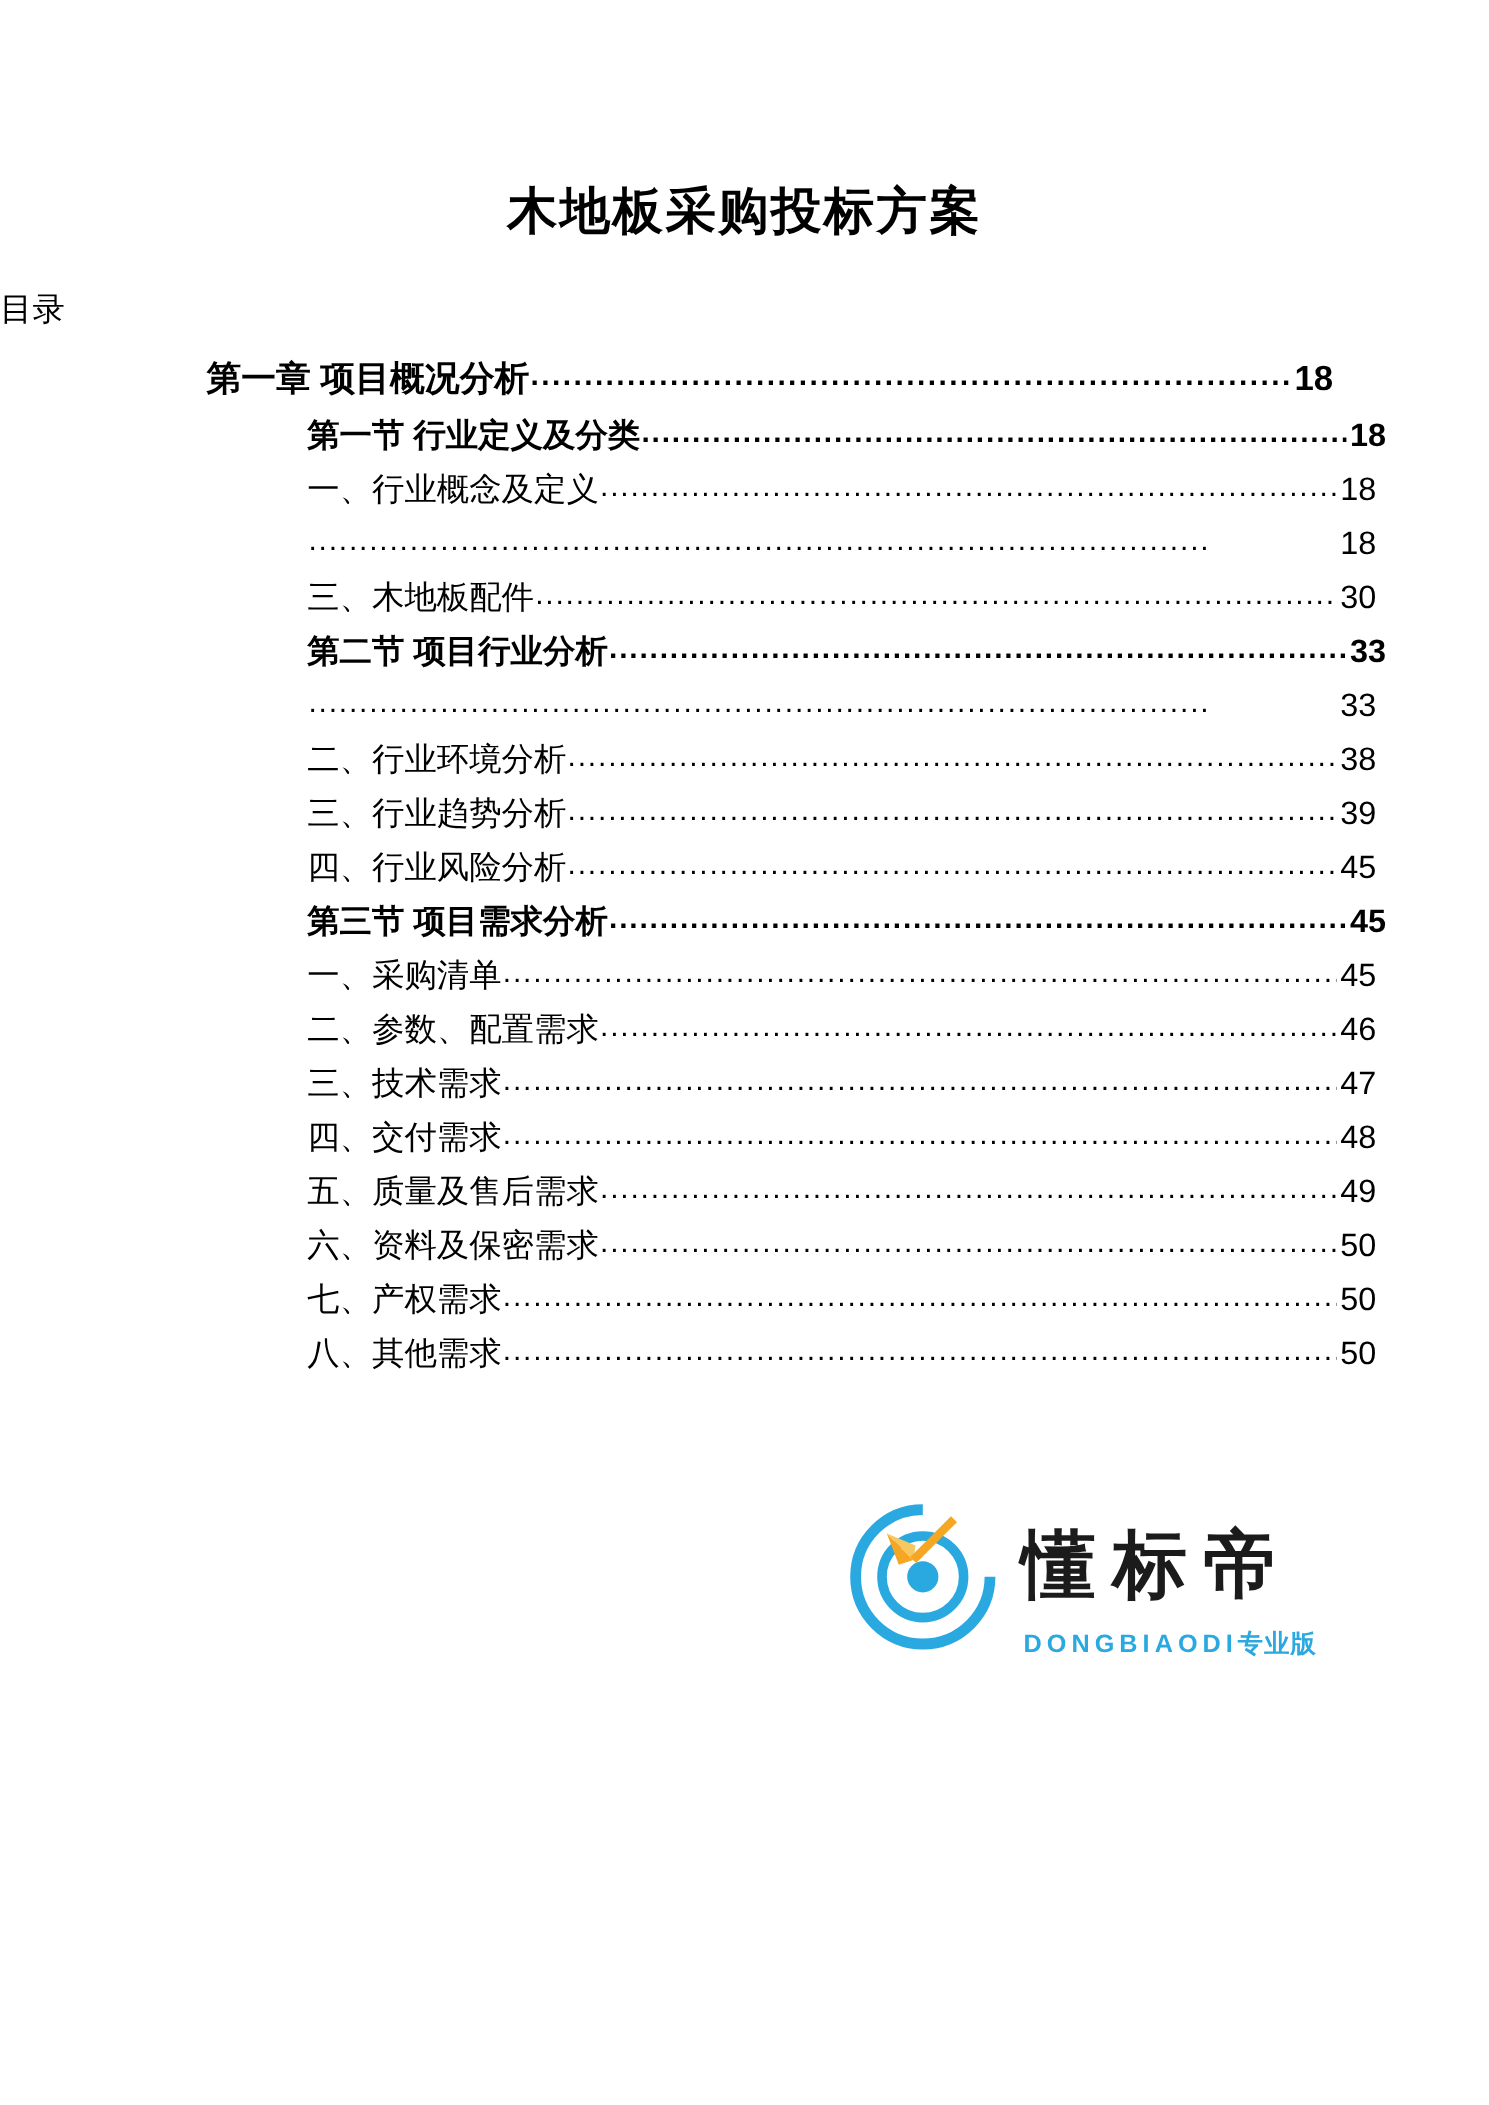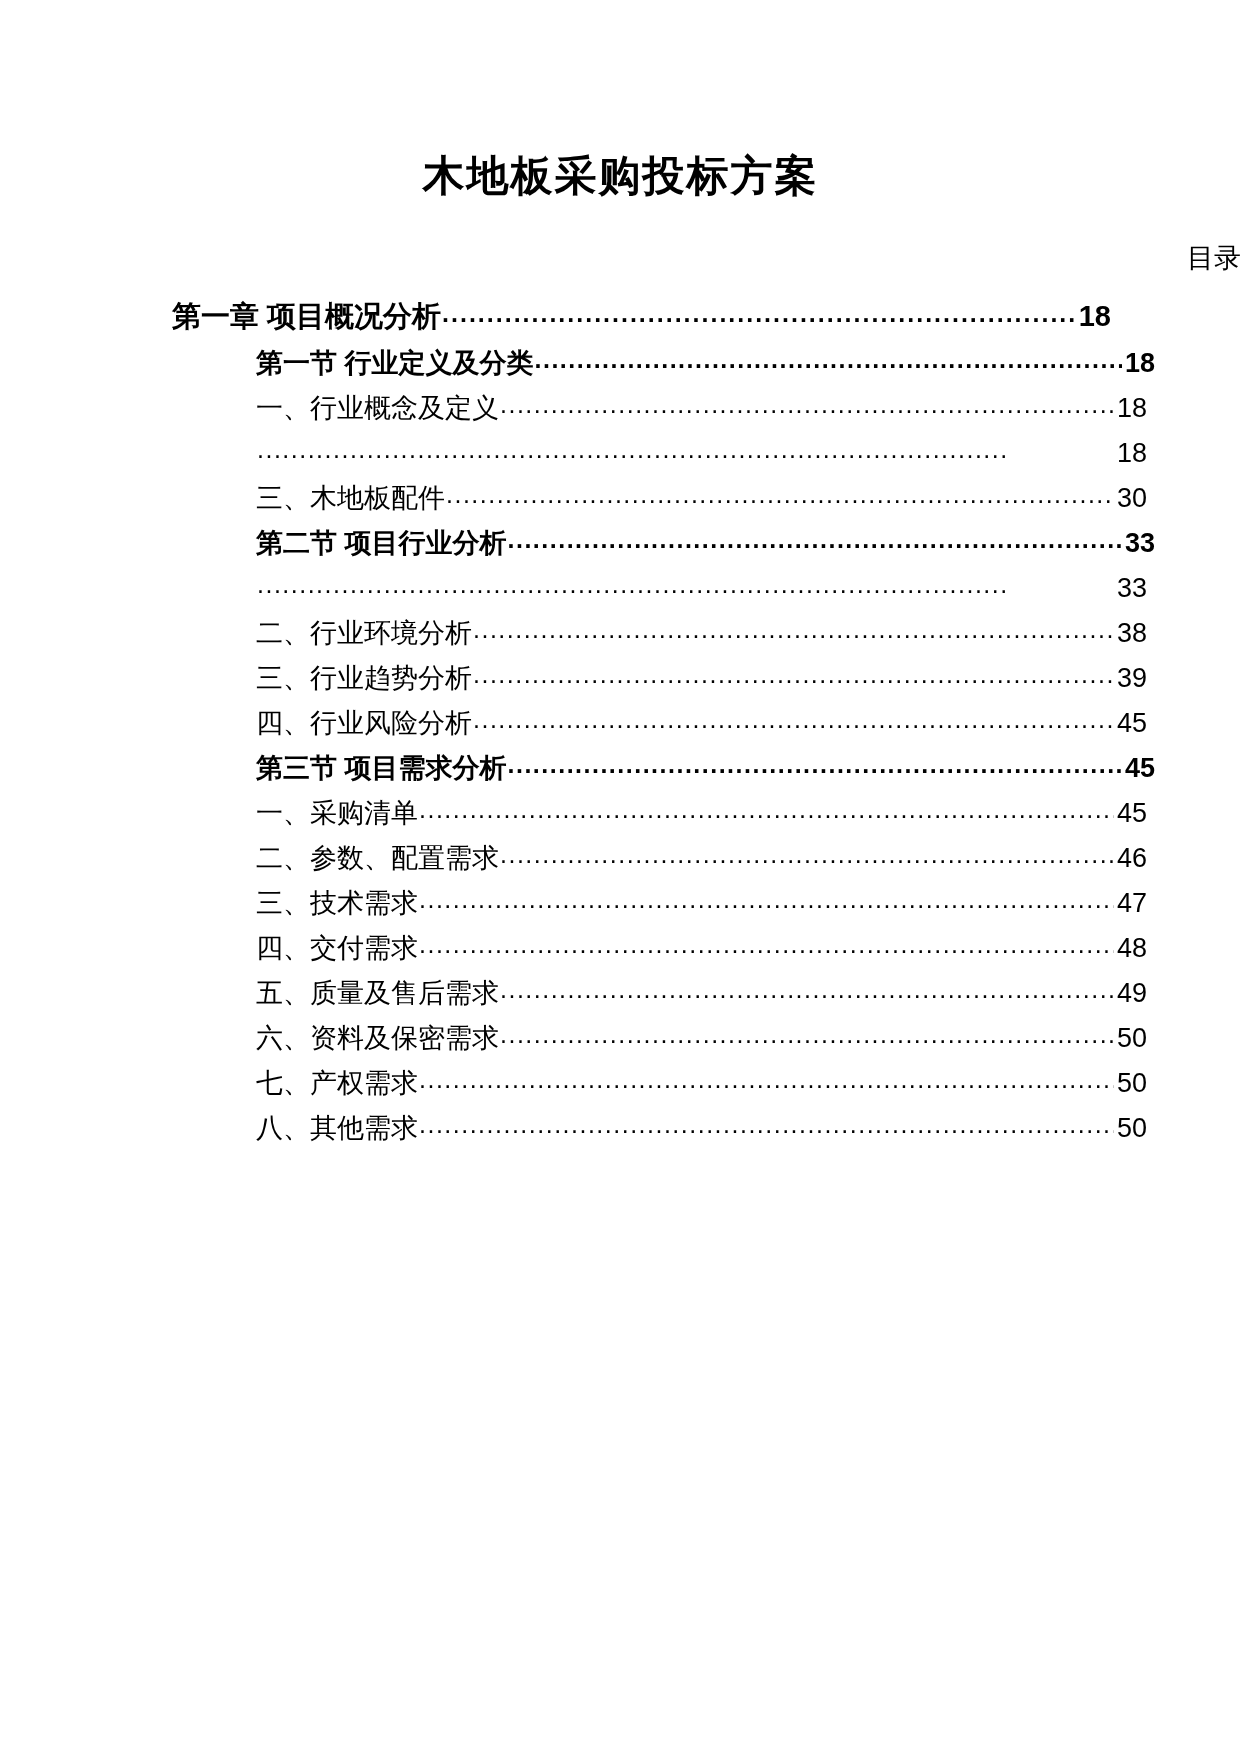--- a/index.html
+++ b/index.html
@@ -20,21 +20,21 @@
   .doc-title {
     text-align: center;
     font-size: 42px;
     font-weight: bold;
     letter-spacing: 2px;
     margin: 0;
     padding-top: 148px;
     color: #000;
   }
   .toc-heading {
-    text-align: right;
+    text-align: left;
     font-size: 27px;
     font-weight: normal;
     margin: 0;
     padding-top: 36px;
     color: #000;
   }
   .toc {
     margin: 0;
     padding: 0;
     list-style: none;
@@ -242,14 +242,29 @@
       </li>
       <li class="toc-entry lvl2">
         <span class="entry-label">八、其他需求</span>
         <span class="entry-leader">.........................................................................................</span>
         <span class="entry-page">50</span>
       </li>
     </ul>
 
   <div class="page-number">1</div>
 
+  <div class="watermark">
+    <svg class="wm-logo" viewBox="0 0 132 132">
+      <circle cx="66" cy="70" r="56" fill="none" stroke="#2aa8e0" stroke-width="9"></circle>
+      <path d="M66 14 A56 56 0 0 1 122 70" fill="none" stroke="#ffffff" stroke-width="11"></path>
+      <circle cx="66" cy="70" r="34" fill="none" stroke="#2aa8e0" stroke-width="8"></circle>
+      <circle cx="66" cy="70" r="13" fill="#2aa8e0"></circle>
+      <path d="M36 34 L58 56 L46 60 Z" fill="#f5a623"></path>
+      <path d="M36 34 L58 56 L60 44 Z" fill="#f7c760"></path>
+      <path d="M58 56 L92 22" stroke="#f5a623" stroke-width="7" fill="none"></path>
+    </svg>
+    <div class="wm-text">懂标帝</div>
+    <div class="wm-sub">
+      <span>DONGBIAODI</span><span class="cn">专业版</span>
+    </div>
+  </div>
 
 </div>
 
 </body></html>

